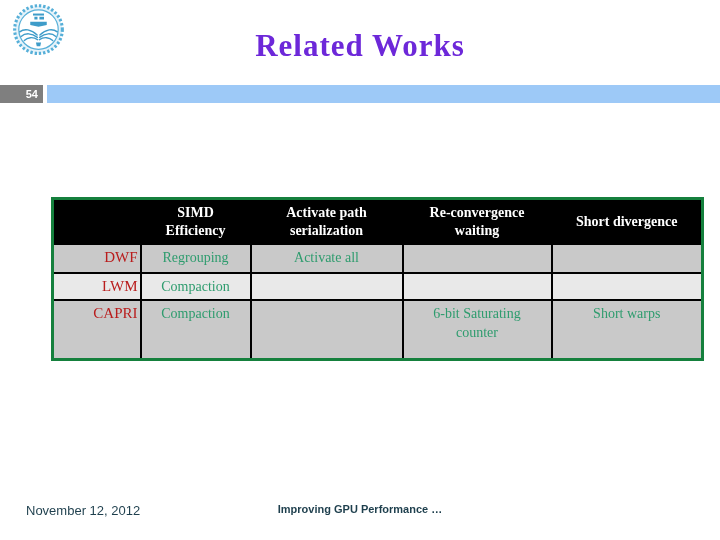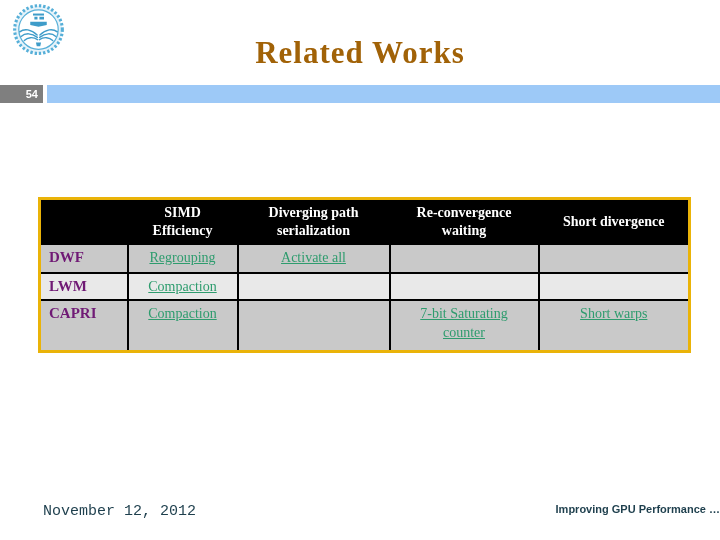--- a/index.html
+++ b/index.html
@@ -7,70 +7,70 @@
     width:720px;height:540px;position:relative;overflow:hidden;
     background:#ffffff;
     font-family:"Liberation Serif","DejaVu Serif",serif;
   }
 
   
   .logo{position:absolute;left:11px;top:2px;width:55px;height:57px;}
 
   
   .title{
-    position:absolute;left:0;right:0;top:28px;margin:7px;
+    position:absolute;left:0;right:0;top:28px;margin:0;
     text-align:center;font-size:31px;font-weight:bold;letter-spacing:1px;
-    color:#a16207;font-family:"Liberation Serif","DejaVu Serif",serif;
+    color:#6d28d9;font-family:"Liberation Serif","DejaVu Serif",serif;
   }
 
   
   .num-box{
     position:absolute;left:0;top:85px;width:43px;height:18px;
     background:#7f7f7f;color:#ffffff;
     font-family:"Liberation Sans",sans-serif;font-size:11px;font-weight:bold;
     text-align:right;line-height:18px;box-sizing:border-box;padding-right:5px;
   }
   .blue-bar{
     position:absolute;left:47px;right:0;top:85px;height:18px;
     background:#9dc9f7;
   }
 
   
   table.cmp{
-    position:absolute;left:38px;top:197px;width:650px;
+    position:absolute;left:51px;top:197px;width:650px;
     border-collapse:collapse;table-layout:fixed;
-    border:3px solid #eab308;
+    border:3px solid #15803d;
   }
   table.cmp th,table.cmp td{border:2px solid #000;overflow:hidden;}
   table.cmp thead tr{height:44px;}
   table.cmp thead th{
     background:#000;color:#fff;font-weight:bold;font-size:14px;
     text-align:center;line-height:1.25;padding:4px 10px;
     font-family:"Liberation Serif","DejaVu Serif",serif;
   }
   tbody tr.dark{background:#c9c9c9;}
   tbody tr.light{background:#e9e9e9;}
   tbody tr.r0{height:29px;} tbody tr.r1{height:26px;} tbody tr.r2{height:25px;}
-  tbody tr.r3{height:24px;} tbody tr.r4{height:52px;} tbody tr.r5{height:26px;}
+  tbody tr.r3{height:24px;} tbody tr.r4{height:60px;} tbody tr.r5{height:26px;}
   td.label{
-    font-weight:bold;font-size:15px;color:#701a75;
-    vertical-align:top;padding:4px 2px 2px 8px;
+    font-weight:normal;font-size:15px;color:#b91c1c;
+    vertical-align:top;padding:4px 2px 2px 8px;text-align:right;
   }
   td.val{
     color:#2e9c6e;font-size:14px;text-align:center;
-    vertical-align:top;padding:4px 8px 2px;line-height:1.35;text-decoration:underline;
+    vertical-align:top;padding:4px 8px 2px;line-height:1.35;
   }
 
   
   .footer-date{
-    position:absolute;left:43px;top:503px;
-    font-family:Liberation Mono, monospace;font-size:15px;color:#1e3f4d;
+    position:absolute;left:26px;top:503px;
+    font-family:Liberation Sans, sans-serif;font-size:13px;color:#1e3f4d;
   }
   .footer-title{
-    position:absolute;left:0;right:0;top:503px;text-align:right;
+    position:absolute;left:0;right:0;top:503px;text-align:center;
     font-family:"Liberation Sans",sans-serif;font-size:11px;font-weight:bold;
     color:#1e3f4d;
   }
 </style>
 </head>
 <body>
 
 <div style="width:720px;height:540px;">
 
   <svg class="logo" viewBox="0 0 60 60">
@@ -103,21 +103,21 @@
       <col style="width:88px">
         <col style="width:110px">
         <col style="width:152px">
       <col style="width:149px">
         <col style="width:151px">
     </colgroup>
     <thead>
       <tr>
         <th></th>
         <th>SIMD Efficiency</th>
-        <th>Diverging path serialization</th>
+        <th>Activate path serialization</th>
         <th>Re-convergence waiting</th>
         <th>Short divergence</th>
       </tr>
     </thead>
     <tbody>
       <tr class="dark r0">
         <td class="label">DWF</td>
         <td class="val">Regrouping</td>
         <td class="val">Activate all</td>
         <td class="val"></td>
@@ -127,21 +127,21 @@
         <td class="label">LWM</td>
         <td class="val">Compaction</td>
         <td class="val"></td>
         <td class="val"></td>
         <td class="val"></td>
       </tr>
       <tr class="dark r4">
         <td class="label">CAPRI</td>
         <td class="val">Compaction</td>
         <td class="val"></td>
-        <td class="val">7-bit Saturating counter</td>
+        <td class="val">6-bit Saturating counter</td>
         <td class="val">Short warps</td>
       </tr>
     </tbody>
   </table>
 
   <div class="footer-date">November 12, 2012</div>
   <div class="footer-title">Improving GPU Performance …</div>
 
 </div>
 

